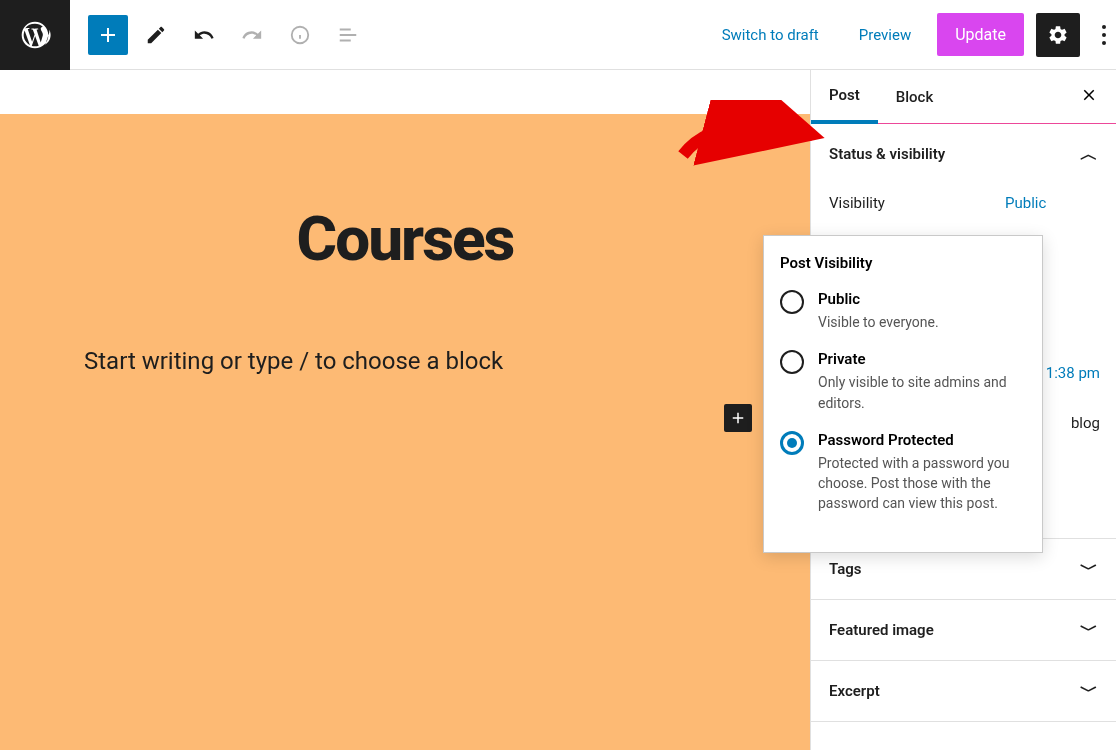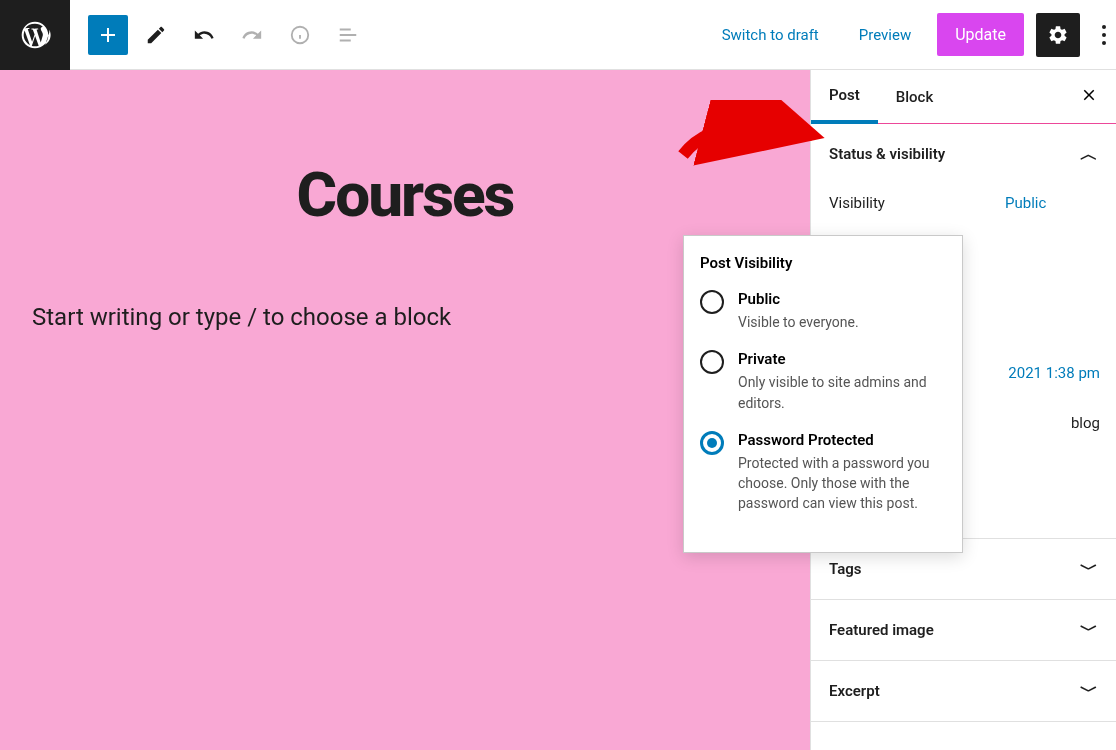--- a/index.html
+++ b/index.html
@@ -10,39 +10,39 @@
 .toolbar-left { display:flex; align-items:center; gap:8px; padding-left:18px; }
 .add-btn { width:40px; height:40px; background:#007cba; color:#fff; display:flex; align-items:center; justify-content:center; cursor:pointer; border-radius:2px; }
 .icon-btn { width:40px; height:40px; display:flex; align-items:center; justify-content:center; cursor:pointer; color:#1e1e1e; }
 .icon-btn.disabled { color:#b0b0b0; }
 .toolbar-right { margin-left:auto; display:flex; align-items:center; gap:12px; }
 .text-btn { background:none; border:none; color:#007cba; font-size:15px; padding:10px 14px; cursor:pointer; }
 .primary-btn { background:#d946ef; color:#fff; border:none; padding:12px 18px; font-size:16px; cursor:pointer; border-radius:2px; }
 .settings-btn { width:44px; height:44px; background:#1e1e1e; color:#fff; display:flex; align-items:center; justify-content:center; cursor:pointer; border-radius:2px; }
 .more-btn { width:24px; height:44px; display:flex; align-items:center; justify-content:center; cursor:pointer; color:#1e1e1e; }
 .body-wrap { display:flex; height:calc(100% - 70px); }
-.canvas { flex:1; background:#f9a8d4; padding:88px 32px; position:relative; }
+.canvas { flex:1; background:#fdba74; padding:88px 84px; position:relative;margin-top:44px; }
 .page-title { font-size:62px; font-weight:800; text-align:center; color:#1e1e1e; letter-spacing:-2px; }
 .placeholder-text { margin-top:72px; font-size:24px; color:#1e1e1e; }
 .inline-add { position:absolute; top:290px; right:58px; width:28px; height:28px; background:#1e1e1e; color:#fff; display:flex; align-items:center; justify-content:center; border-radius:2px; cursor:pointer; }
 .sidebar { width:306px; border-left:1px solid #e0e0e0; background:#fff; display:flex; flex-direction:column; }
 .tabs { display:flex; align-items:center; height:54px; border-bottom:1px solid #ec4899; position:relative; }
 .tab { padding:0 18px; font-size:15px; height:54px; display:flex; align-items:center; cursor:pointer; color:#1e1e1e; font-weight:500; }
 .tab.active { border-bottom:4px solid #007cba; font-weight:600; }
 .tabs .close-x { margin-left:auto; padding:0 18px; cursor:pointer; font-size:20px; }
 .panel { border-bottom:1px solid #e0e0e0; }
 .panel-header { display:flex; align-items:center; justify-content:space-between; padding:18px 18px; cursor:pointer; font-size:15px; font-weight:600; color:#1e1e1e; }
 .panel-body { padding:0 18px 18px; }
 .field-row { display:flex; align-items:center; padding:10px 0; font-size:15px;gap:48px; }
 .field-label { color:#1e1e1e; width:128px; }
 .field-value { color:#007cba; cursor:pointer; }
 .peek-text { position:absolute; right:16px; font-size:15px; color:#007cba;margin-top:46px; }
 .peek1 { top:318px; }
 .peek2 { top:368px; color:#1e1e1e; }
-.popover { position:absolute; left:683px; top:235px; width:280px; background:#fff; border:1px solid #c9c9c9; box-shadow:0 4px 16px rgba(0,0,0,0.14); padding:18px 16px 20px; z-index:10; }
+.popover { position:absolute; left:763px; top:235px; width:280px; background:#fff; border:1px solid #c9c9c9; box-shadow:0 4px 16px rgba(0,0,0,0.14); padding:18px 16px 20px; z-index:10; }
 .popover-title { font-size:15px; font-weight:600; margin-bottom:18px; }
 .radio-opt { display:flex; gap:14px; margin-bottom:18px; cursor:pointer; }
 .radio-circle { width:24px; height:24px; border:2px solid #1e1e1e; border-radius:50%; flex-shrink:0; margin-top:0; }
 .radio-circle.selected { border:3px solid #007cba; display:flex; align-items:center; justify-content:center; }
 .radio-circle.selected::after { content:""; width:10px; height:10px; background:#007cba; border-radius:50%; }
 .radio-text strong { font-size:15px; font-weight:600; display:block; margin-bottom:4px; }
 .radio-text span { font-size:14px; color:#555; line-height:1.45; }
 .pw-input { width:100%; padding:10px 12px; border:1px solid #949494; font-size:14px; margin-top:4px; }
 .arrow { position:absolute; left:668px; top:100px; z-index:5; pointer-events:none; }
 .chevron { font-size:18px; }
@@ -182,21 +182,21 @@
     <div class="radio-circle"></div>
     <div class="radio-text">
       <strong>Private</strong>
       <span>Only visible to site admins and editors.</span>
     </div>
   </div>
   <div class="radio-opt">
     <div class="radio-circle selected"></div>
     <div class="radio-text">
       <strong>Password Protected</strong>
-      <span>Protected with a password you choose. Only those with the password can view this post.</span>
+      <span>Protected with a password you choose. Post those with the password can view this post.</span>
     </div>
   </div>
 </div>
 
 <svg class="arrow" width="170" height="80">
   <defs>
       <marker id="ah" markerWidth="12" markerHeight="12" refX="9" refY="5" orient="auto">
         <path d="M0,0 L10,5 L0,10 z" fill="#e60000"></path>
       </marker>
     </defs>

